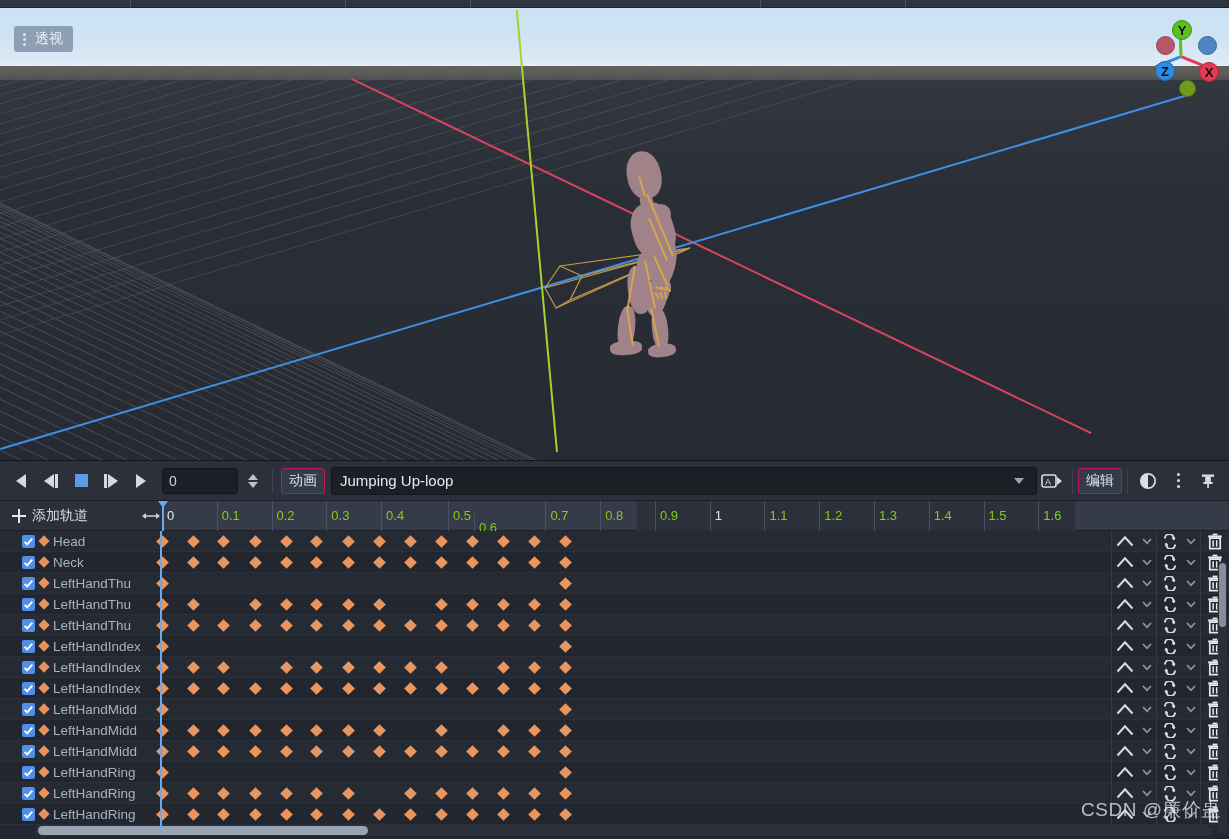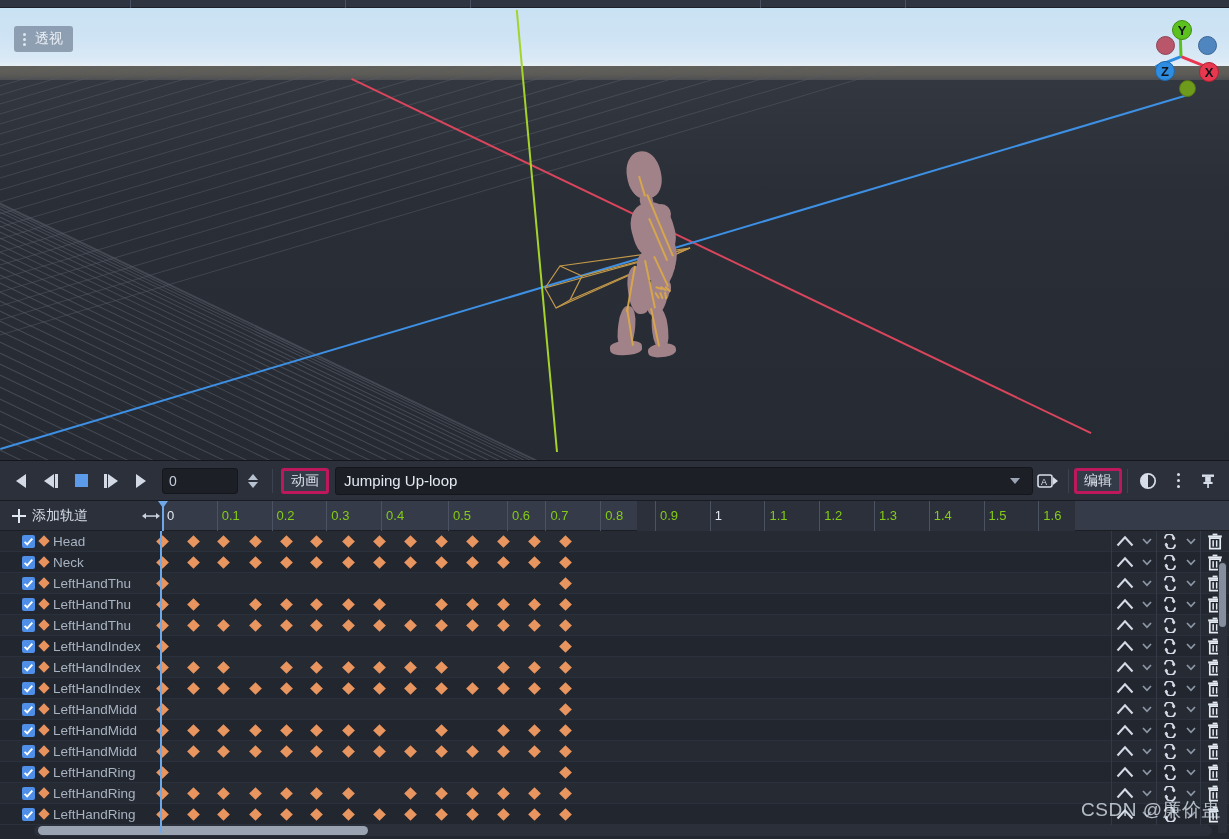--- a/index.html
+++ b/index.html
@@ -93,21 +93,21 @@
     width: 76px; height: 26px; background: #1c1f26; border: 1px solid #14161b;
     border-radius: 3px; color: #c6cedb; font-size: 14px;
     display: flex; align-items: center; padding: 0 6px; margin-left: 6px;
   }
   .spinner { margin-left: 4px; width: 22px; display:flex; flex-direction:column; align-items:center; justify-content:center; gap:2px; cursor:pointer;}
   .spinner .up { width:0;height:0;border-left:5px solid transparent;border-right:5px solid transparent;border-bottom:6px solid #b9c2d0; }
   .spinner .dn { width:0;height:0;border-left:5px solid transparent;border-right:5px solid transparent;border-top:6px solid #b9c2d0; }
   .tsep { width: 1px; height: 24px; background: #3c4250; margin: 0 8px; }
 
   .pill-btn {
-    height: 26px; background: #343b48; border: 3px solid #be185d; border-radius: 3px;
+    height: 26px; background: #343b48; border: 1px solid #be185d; border-radius: 3px;
     color: #dbe2ec; font-size: 14px; display: flex; align-items: center;
     padding: 0 7px; cursor: pointer;
   }
   .name-field {
     flex: 1; height: 28px; background: #1c1f26; border: 1px solid #14161b; border-radius: 3px;
     color: #e4eaf2; font-size: 15px; display: flex; align-items: center; justify-content: space-between;
     padding: 0 4px 0 8px; margin-left: 6px; cursor: text;
   }
   .chev-dn { width:0;height:0;border-left:5px solid transparent;border-right:5px solid transparent;border-top:6px solid #9aa4b4; margin-right:8px;}
 
@@ -454,21 +454,21 @@
         </svg>
       </div>
       <div class="ruler" id="ruler">
           <div class="past" style="left: 474.848px; width: 438.152px;"></div>
           <div class="tickcell lit" style="left: 0px; width: 54.769px;">0</div>
           <div class="tickcell" style="left: 54.769px; width: 54.769px;">0.1</div>
           <div class="tickcell" style="left: 109.538px; width: 54.769px;">0.2</div>
           <div class="tickcell" style="left: 164.307px; width: 54.769px;">0.3</div>
           <div class="tickcell" style="left: 219.076px; width: 54.769px;">0.4</div>
           <div class="tickcell" style="left: 286px; width: 54.769px;">0.5</div>
-          <div class="tickcell" style="left: 345px; width: 54.769px;">0.6</div>
+          <div class="tickcell" style="left: 312px; width: 54.769px; margin-top: 12px;">0.6</div>
           <div class="tickcell" style="left: 383.383px; width: 54.769px;">0.7</div>
           <div class="tickcell" style="left: 438.152px; width: 54.769px;">0.8</div>
           <div class="tickcell" style="left: 492.921px; width: 54.769px;">0.9</div>
           <div class="tickcell lit" style="left: 547.69px; width: 54.769px;">1</div>
           <div class="tickcell" style="left: 602.46px; width: 54.769px;">1.1</div>
           <div class="tickcell" style="left: 657.229px; width: 54.769px;">1.2</div>
           <div class="tickcell" style="left: 711.998px; width: 54.769px;">1.3</div>
           <div class="tickcell" style="left: 766.767px; width: 54.769px;">1.4</div>
           <div class="tickcell" style="left: 821.536px; width: 54.769px;">1.5</div>
           <div class="tickcell" style="left: 876.305px; width: 54.769px;">1.6</div>

